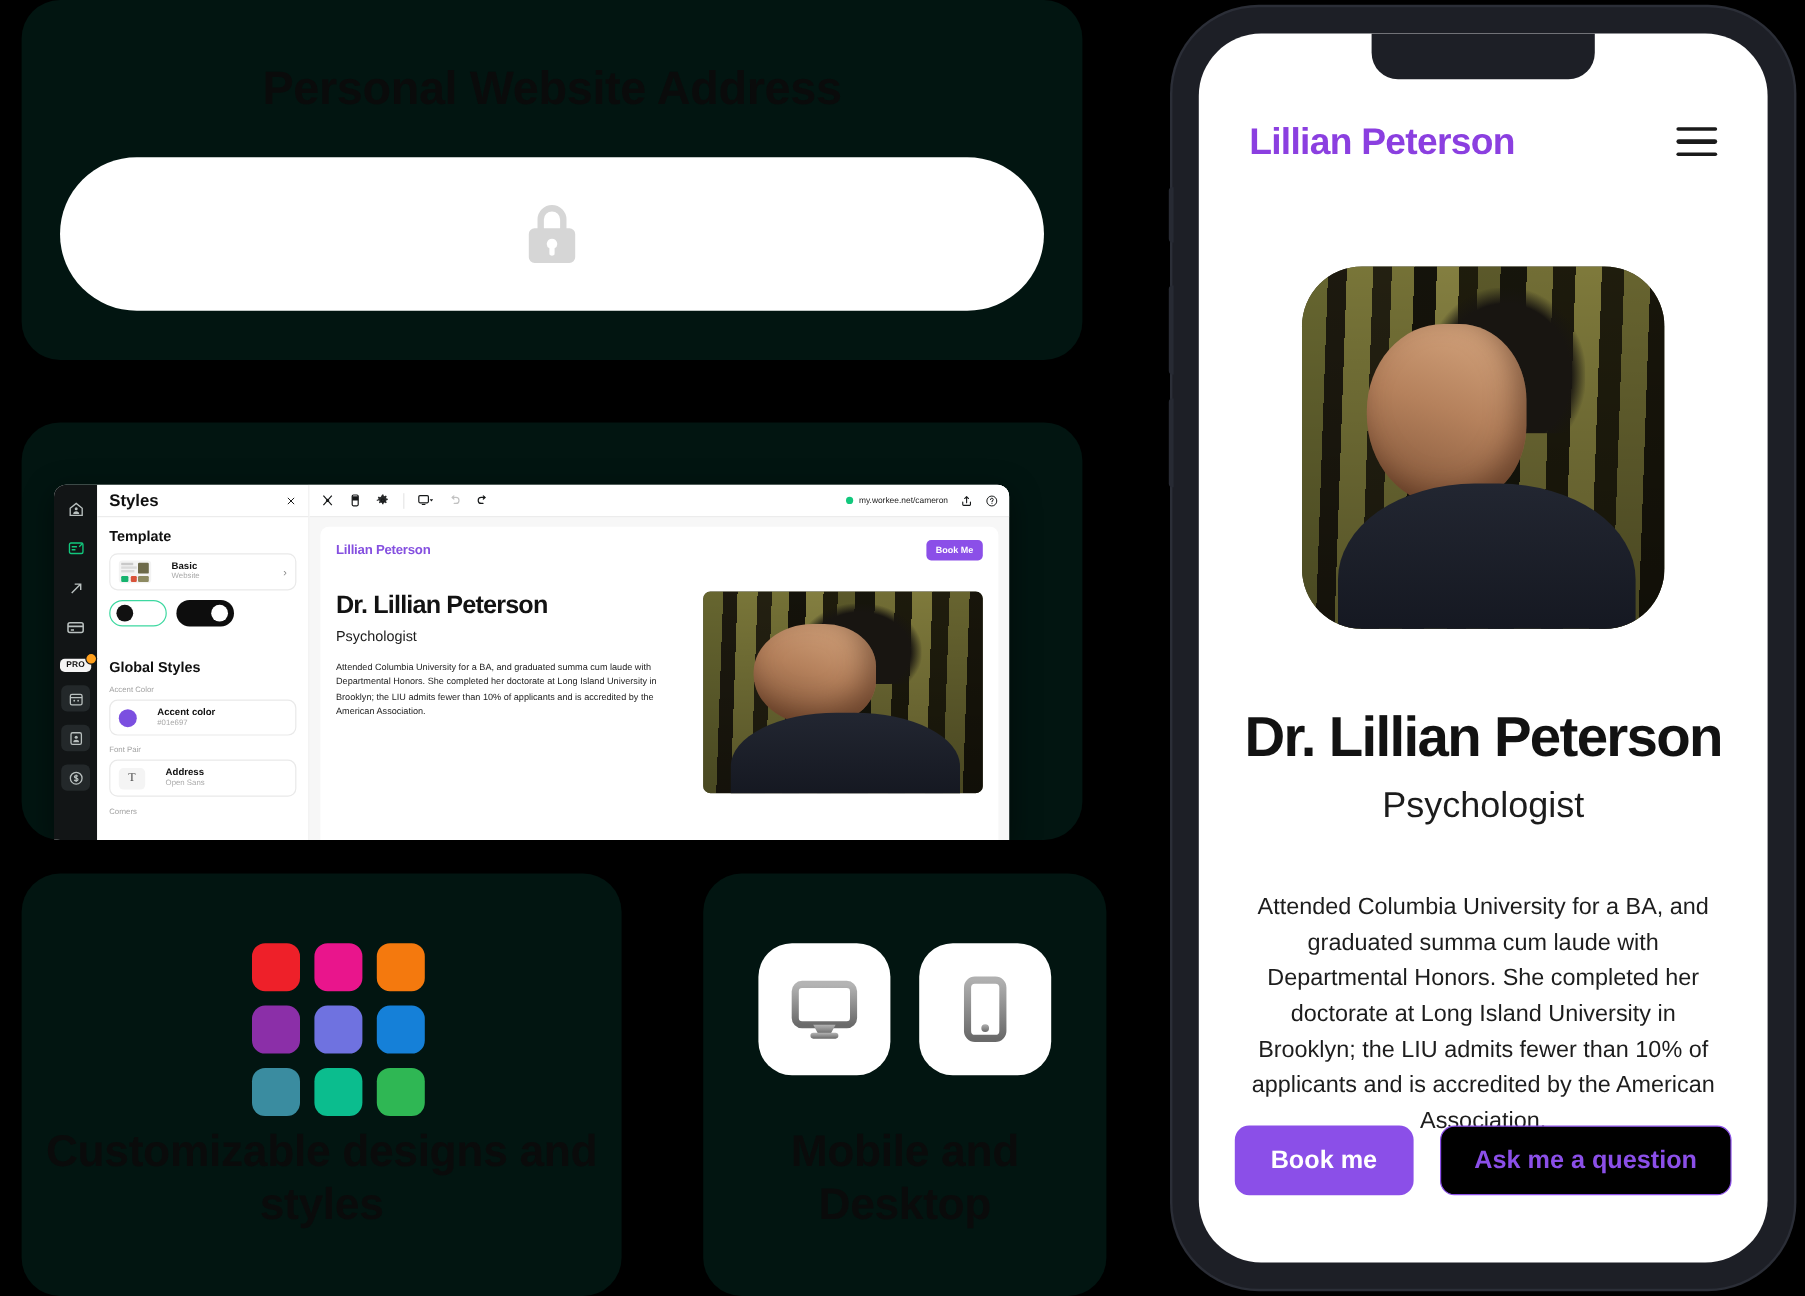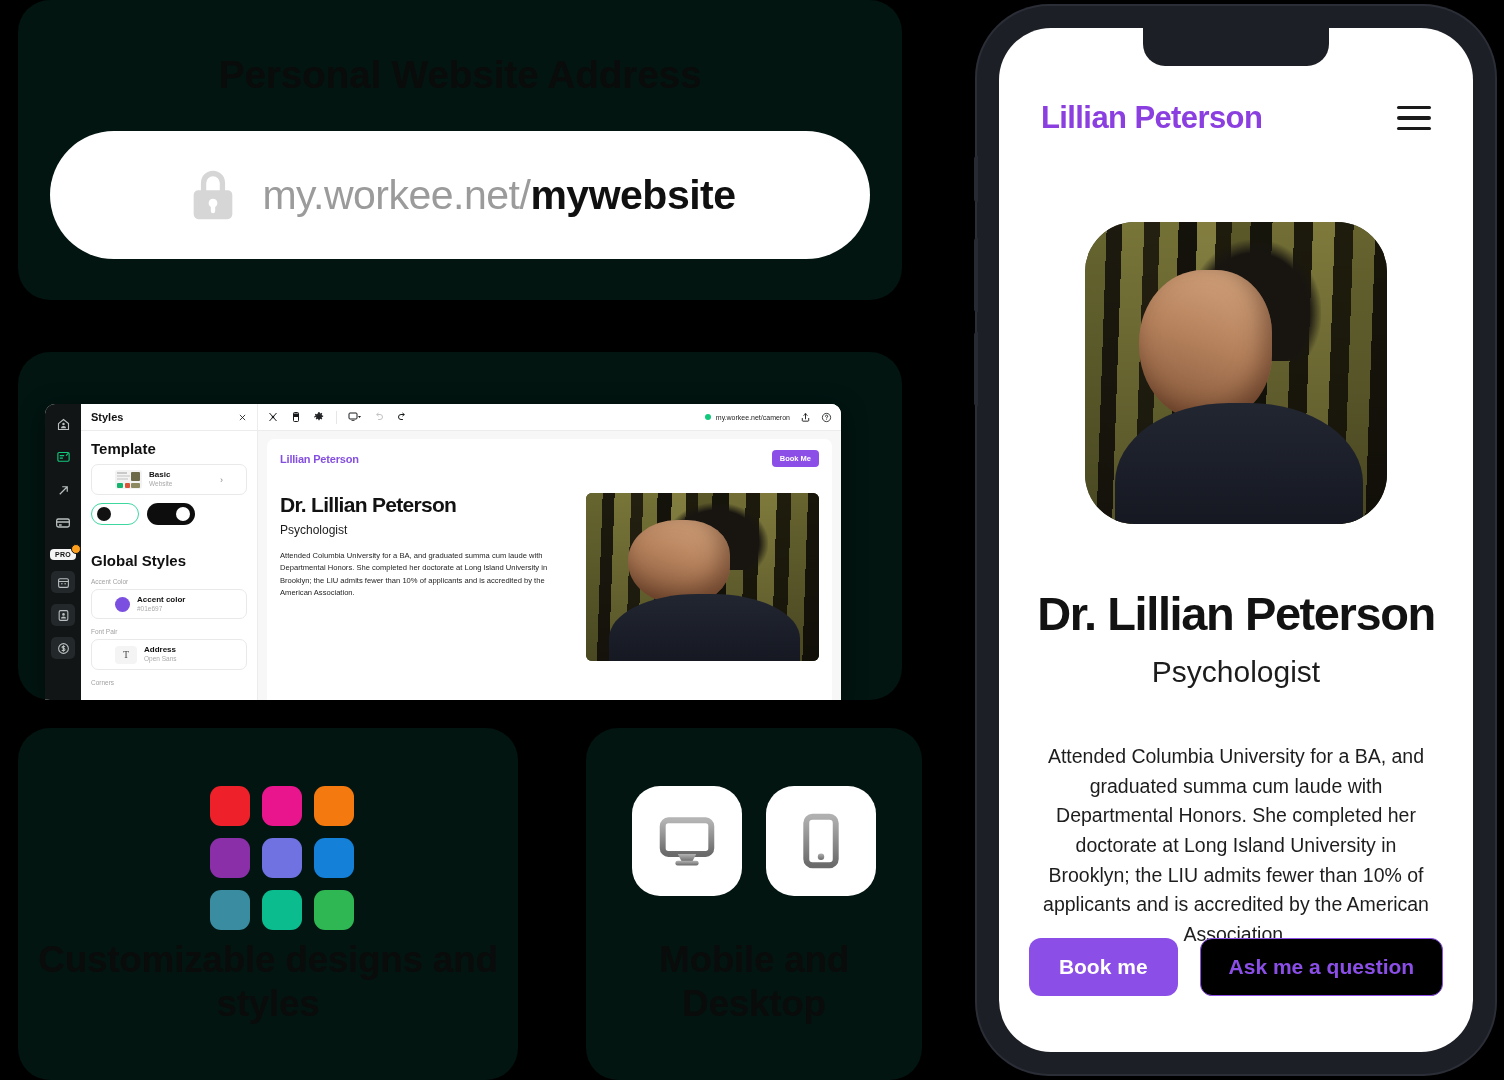--- a/index.html
+++ b/index.html
@@ -84,28 +84,28 @@
     width: 10px; height: 10px; border-radius: 50%;
     background: #ff9f1c; border: 1.5px solid #121516;
   }
 
   
   .ed-panel { width: 177px; flex: 0 0 177px; background: #fff; border-right: 1px solid #ececec; }
   .panel-head {
     height: 27px; display: flex; align-items: center; justify-content: space-between;
     padding: 0 10px; border-bottom: 1px solid #ececec;
   }
-  .panel-head h3 { font-size: 11px; font-weight: 700; color: #101010; }
+  .panel-head h3 { font-size: 14px; font-weight: 700; color: #101010; }
   .panel-body { padding: 9px 10px 0; }
-  .panel-label { font-size: 15px; font-weight: 700; color: #101010; margin-bottom: 7px; }
+  .panel-label { font-size: 12px; font-weight: 700; color: #101010; margin-bottom: 7px; }
   .sub-label { font-size: 6.5px; color: #a2a2a2; margin: 9px 0 4px; }
   .opt-row {
-    display: flex; align-items: center; gap: 7px;
+    display: flex; align-items: center; gap: 17px;
     border: 1px solid #e9e9e9; border-radius: 7px;
-    padding: 5px 23px; background: #fff;
+    padding: 5px 7px; background: #fff;
   }
   .opt-txt { flex: 1; min-width: 0; }
   .opt-txt .t1 { font-size: 8px; font-weight: 700; color: #101010; line-height: 1.25; }
   .opt-txt .t2 { font-size: 6.5px; color: #a9a9a9; line-height: 1.3; }
   .chev { color: #888; font-size: 9px; }
   .thumb {
     width: 27px; height: 19px; border-radius: 3px; overflow: hidden;
     background: #f3f3f3; flex: 0 0 27px; position: relative;
   }
   .thumb i { position: absolute; display: block; }
@@ -268,21 +268,20 @@
 <body>
 
 <div class="stage">
 
   <div class="card" id="card-url">
     <div class="card-title">Personal Website Address</div>
     <div class="url-pill">
       <svg class="lock-icon" viewBox="0 0 24 24">
         <path fill="#d6d6d6" d="M12 2a5 5 0 0 0-5 5v3H6a2 2 0 0 0-2 2v8a2 2 0 0 0 2 2h12a2 2 0 0 0 2-2v-8a2 2 0 0 0-2-2h-1V7a5 5 0 0 0-5-5zm0 2.2A2.8 2.8 0 0 1 14.8 7v3H9.2V7A2.8 2.8 0 0 1 12 4.2zM12 13.6a1.8 1.8 0 0 1 .9 3.35V18.6a.9.9 0 0 1-1.8 0v-1.65A1.8 1.8 0 0 1 12 13.6z"></path>
       </svg>
-      <div class="url-text"><span class="url-host">my.workee.net/</span><span class="url-slug">mywebsite</span></div>
     </div>
   </div>
 
   <div class="card" id="card-editor">
     <div class="editor-win">
 
       <div class="ed-rail">
         <div class="rail-btn">
           <svg width="15" height="15" viewBox="0 0 24 24">
             <path fill="none" stroke="currentColor" stroke-width="1.8" d="M4 10.5 12 4l8 6.5V20H4z"></path>

